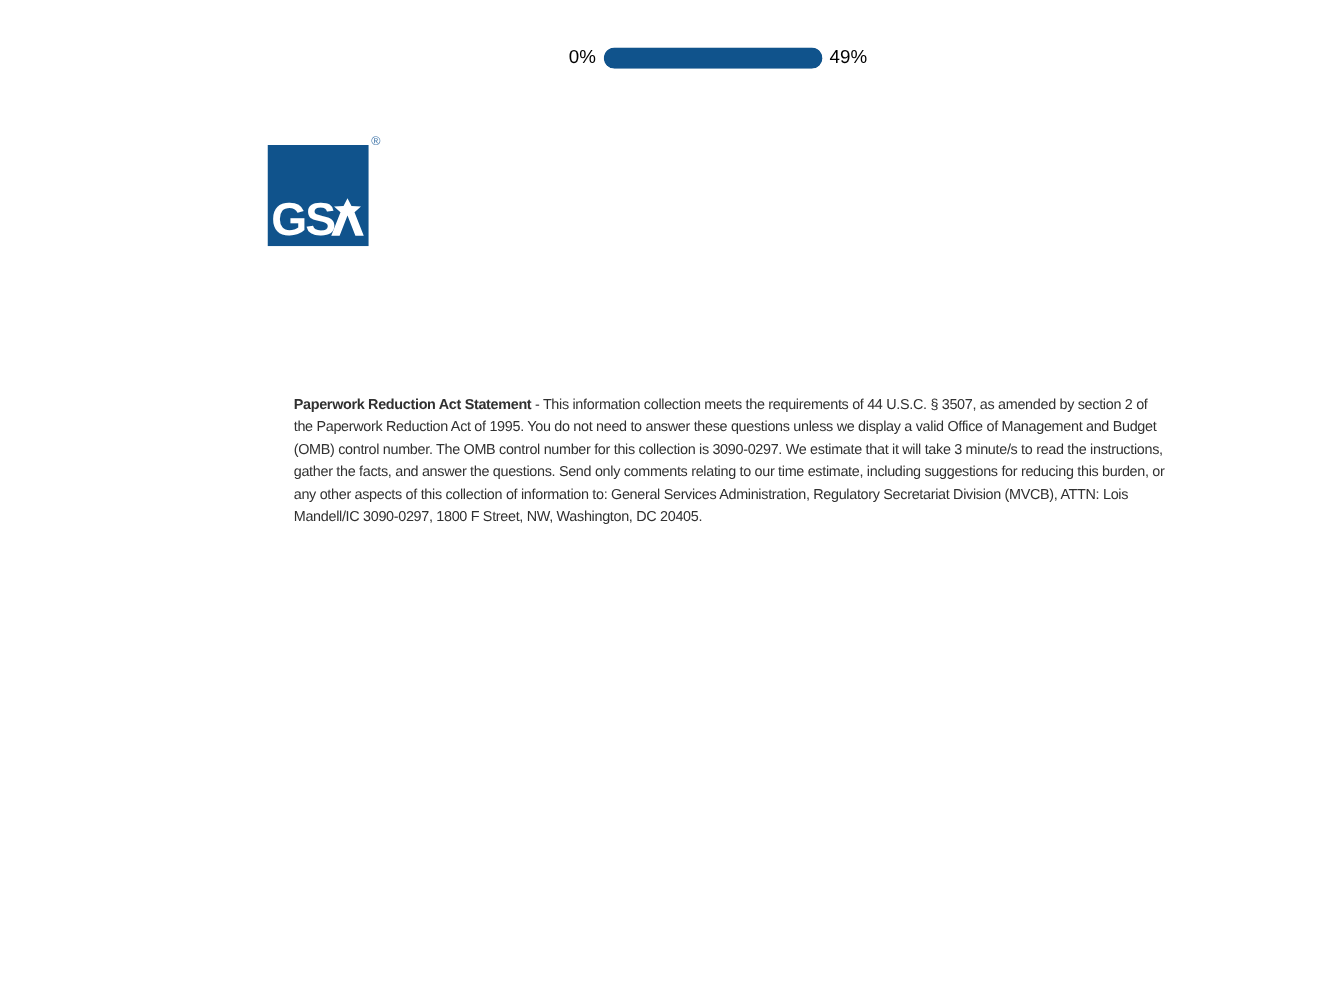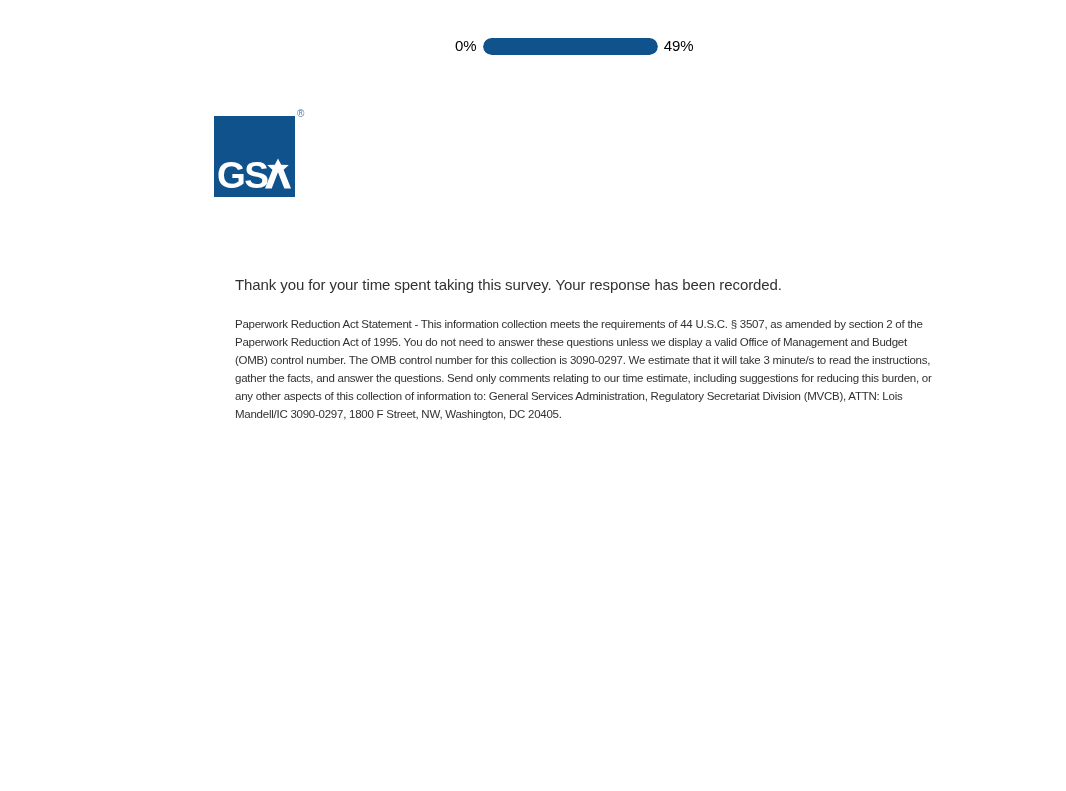--- a/index.html
+++ b/index.html
@@ -76,21 +76,21 @@
   .pra {
     position: absolute;
     left: 235px;
     top: 315px;
     width: 697px;
     font-size: 11.5px;
     line-height: 18px;
     color: #313131;
     letter-spacing: -0.25px;
   }
-  .pra .lead { font-weight: normal; }
+  .pra .lead { font-weight: bold; }
 </style>
 </head>
 <body>
 
 <div class="page">
 
   <div class="progress-row">
     <span class="progress-label">0%</span>
     <div class="progress-track">
       <div class="progress-fill" style="width: 100%; background: rgb(16, 83, 140);"></div>
@@ -100,19 +100,18 @@
 
   <div class="logo-wrap">
     <svg width="81" height="81" viewBox="0 0 81 81">
       <rect x="0" y="0" width="81" height="81" fill="#10538C"></rect>
       <text x="3" y="72" font-family="Liberation Sans, sans-serif" font-weight="bold" font-size="37" letter-spacing="-1.5" fill="#ffffff">GS</text>
       <polygon fill="#ffffff" transform="translate(51,42.5)" points="13,0 16.2,6.3 23.8,6.6 18.6,11.3 26,30 19.3,30 13,13.8 6.7,30 0,30 7.4,11.3 2.2,6.6 9.8,6.3"></polygon>
     </svg>
   </div>
   <span class="registered-mark">®</span>
 
-  <div class="thank-you">Thank you for your time spent taking this survey. Your response has been recorded.</div>
 
   <div class="pra">
     <span class="lead">Paperwork Reduction Act Statement</span><span> - This information collection meets the requirements of 44 U.S.C. § 3507, as amended by section 2 of the Paperwork Reduction Act of 1995. You do not need to answer these questions unless we display a valid Office of Management and Budget (OMB) control number. The OMB control number for this collection is 3090-0297. We estimate that it will take 3 minute/s to read the instructions, gather the facts, and answer the questions. Send only comments relating to our time estimate, including suggestions for reducing this burden, or any other aspects of this collection of information to: General Services Administration, Regulatory Secretariat Division (MVCB), ATTN: Lois Mandell/IC 3090-0297, 1800 F Street, NW, Washington, DC 20405.</span>
   </div>
 
 </div>
 
 </body></html>

